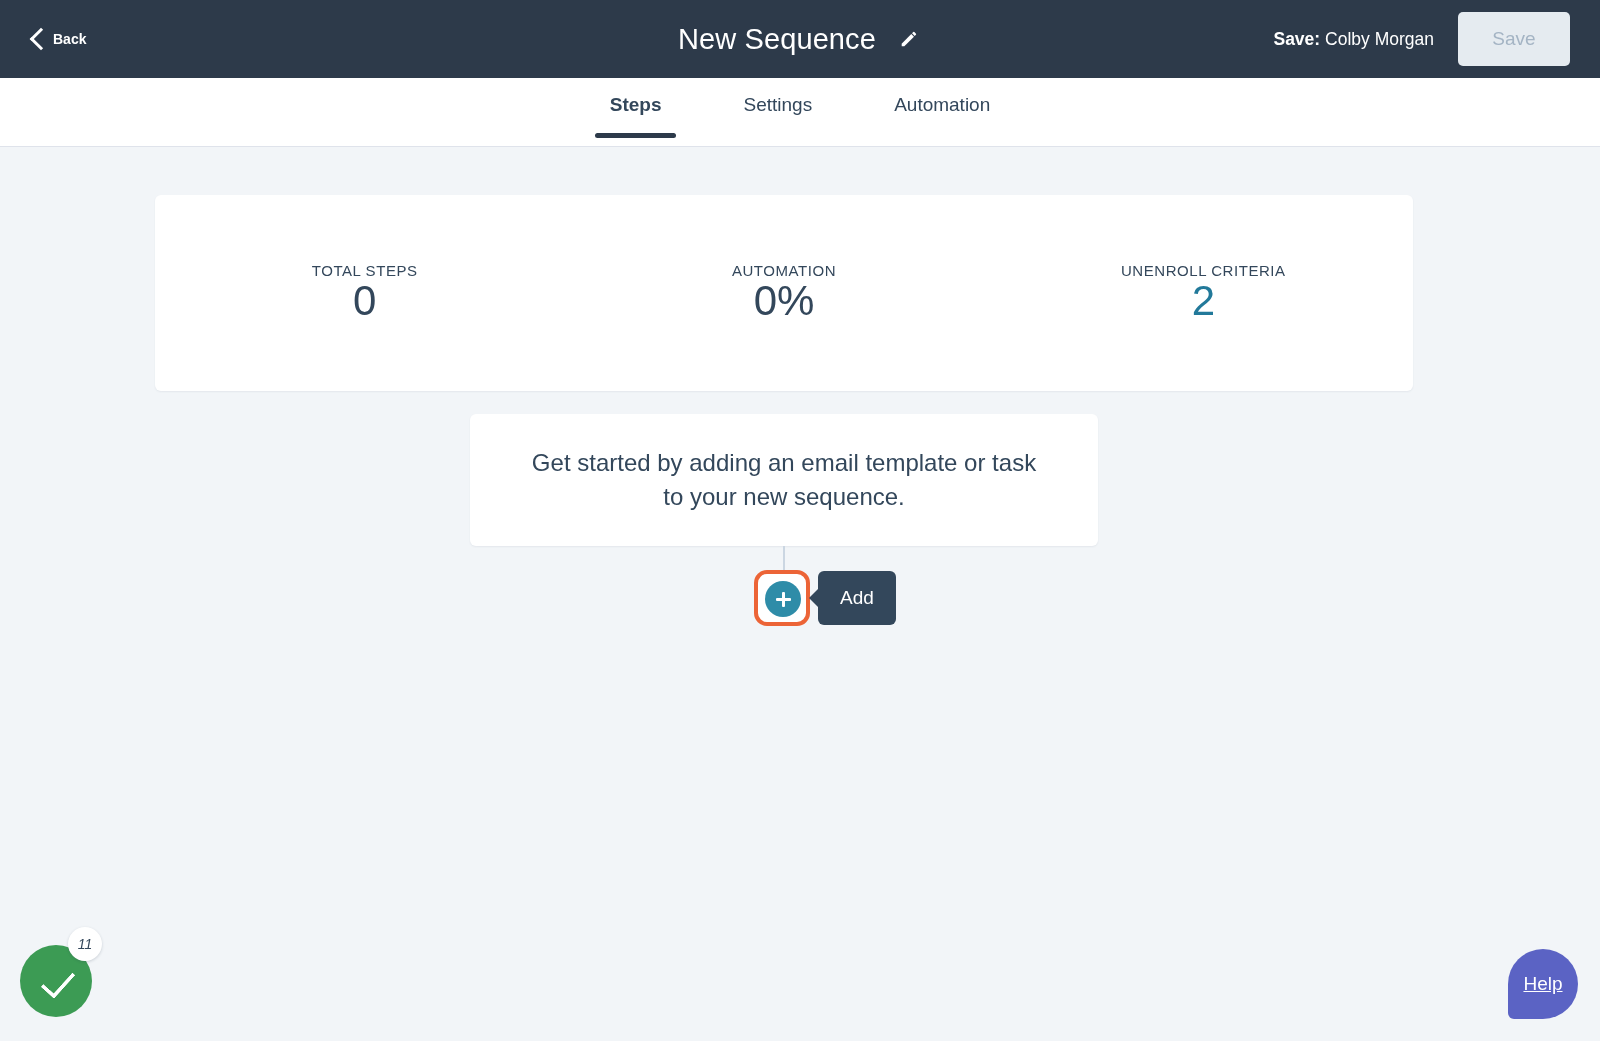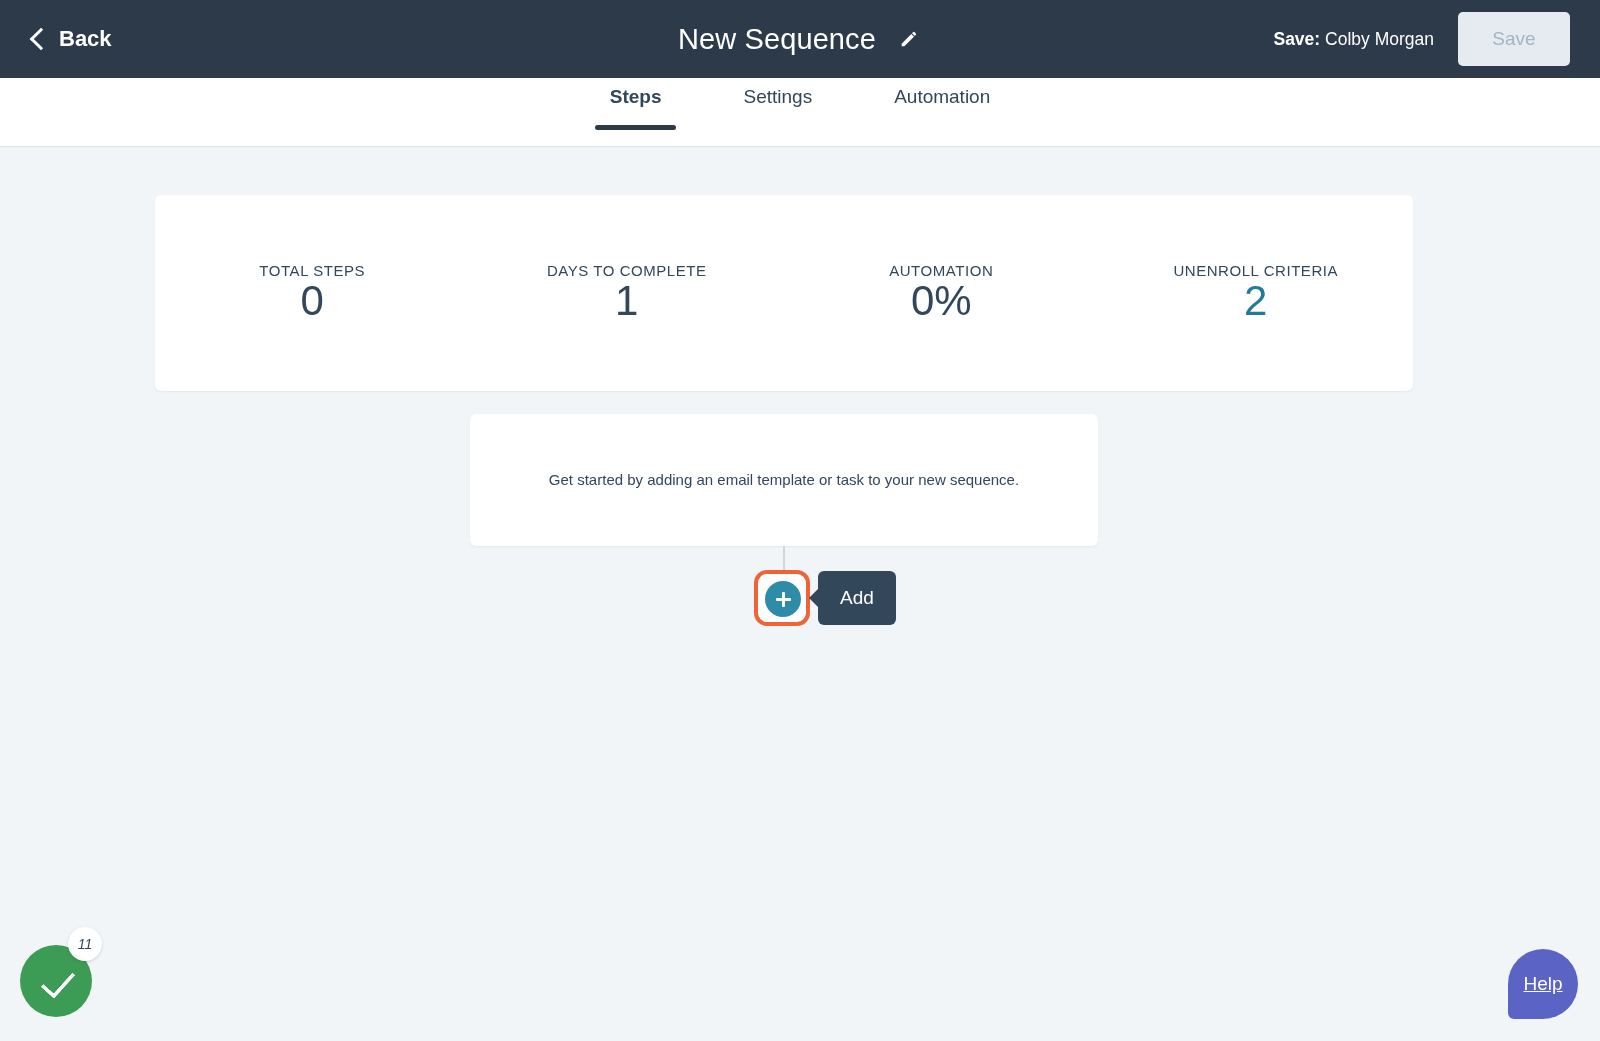--- a/index.html
+++ b/index.html
@@ -25,23 +25,23 @@
     height: 78px;
     background: #2D3A4A;
     display: flex;
     align-items: center;
     box-sizing: border-box;
     padding: 0 30px;
   }
   .back-btn {
     display: flex;
     align-items: center;
-    gap: 10px;
+    gap: 4px;
     color: #FFFFFF;
-    font-size: 22px;
+    font-size: 14px;
     font-weight: 700;
     cursor: pointer;
     user-select: none;
   }
   .chevron-left {
     display: inline-block;
     width: 13px;
     height: 13px;
     border-left: 3px solid #FFFFFF;
     border-bottom: 3px solid #FFFFFF;
@@ -105,21 +105,21 @@
   
   .tabbar {
     position: absolute;
     top: 78px; left: 0;
     width: 1600px;
     height: 69px;
     background: #FFFFFF;
     border-bottom: 1px solid #DFE3EB;
     box-sizing: border-box;
     display: flex;
-    align-items: flex-start;
+    align-items: center;
     justify-content: center;
     gap: 52px;
     padding-top: 8px;
   }
   .tab {
     position: relative;
     font-size: 19px;
     color: #33475B;
     cursor: pointer;
     padding: 0 15px 22px 15px;
@@ -177,21 +177,21 @@
     background: #FFFFFF;
     border-radius: 6px;
     box-shadow: 0 1px 2px rgba(45,62,80,.07);
     display: flex;
     align-items: center;
     justify-content: center;
     box-sizing: border-box;
     padding: 0 60px;
   }
   .empty-text {
-    font-size: 15px;
+    font-size: 24px;
     line-height: 34px;
     color: #33475B;
     text-align: center;
   }
 
   
   .connector {
     position: absolute;
     left: 783px;
     top: 546px;
@@ -374,24 +374,20 @@
   <div class="tab">Settings</div>
   <div class="tab">Automation</div>
 </div>
 
 <div class="stats-card">
   <div class="stat">
     <div class="stat-label">TOTAL STEPS</div>
     <div class="stat-value">0</div>
   </div>
   <div class="stat">
-    <div class="stat-label">DAYS TO COMPLETE</div>
-    <div class="stat-value">1</div>
-  </div>
-  <div class="stat">
     <div class="stat-label">AUTOMATION</div>
     <div class="stat-value">0%</div>
   </div>
   <div class="stat">
     <div class="stat-label">UNENROLL CRITERIA</div>
     <div class="stat-value accent">2</div>
   </div>
 </div>
 
 <div class="empty-card">

